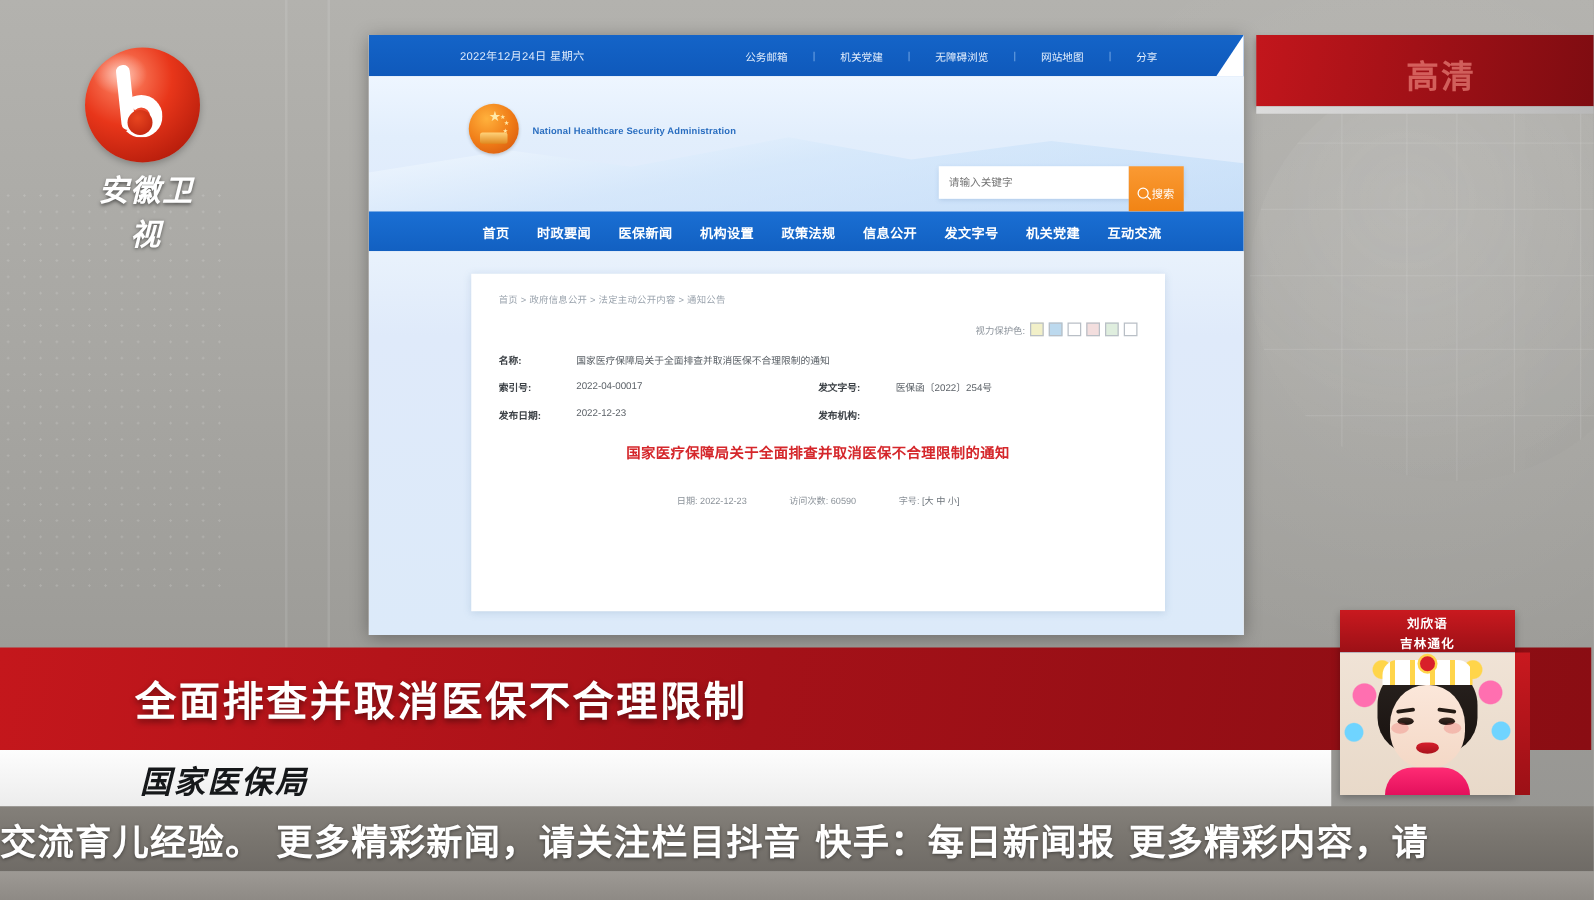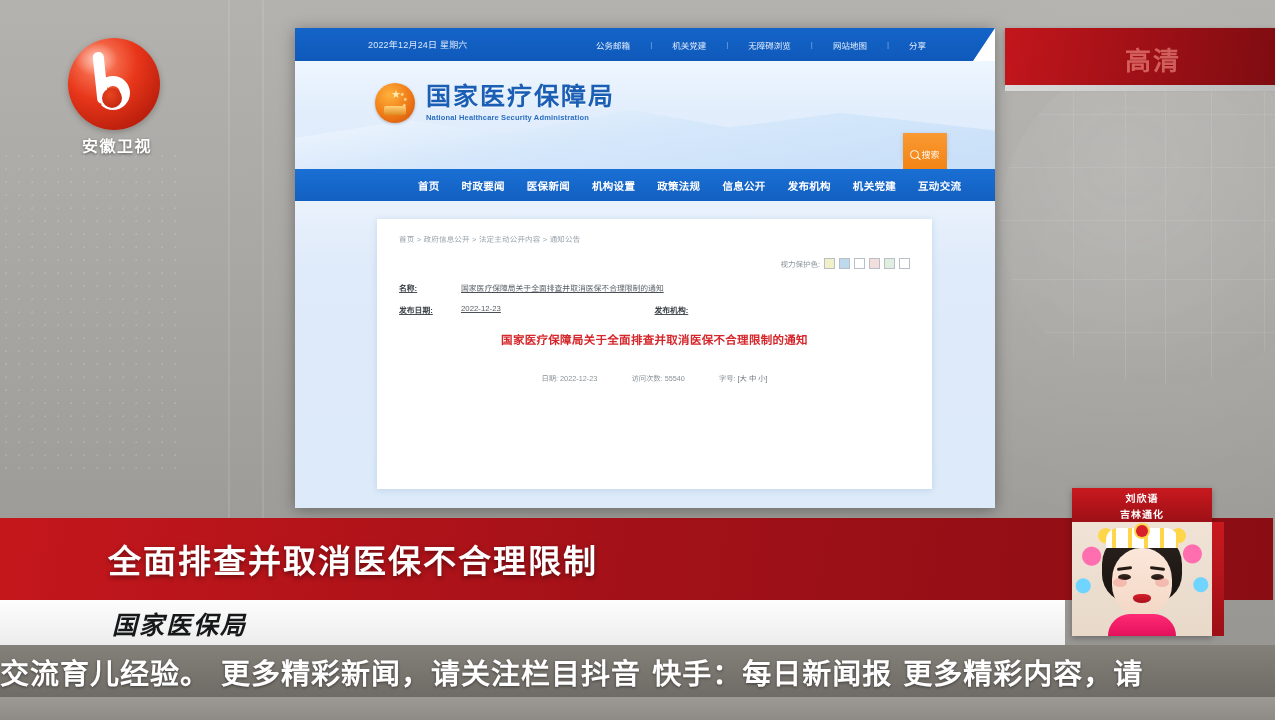--- a/index.html
+++ b/index.html
@@ -61,35 +61,35 @@
     box-shadow:0 1px 4px rgba(60,110,170,.25);}
   .searchwrap input{width:152px;height:26px;border:none;outline:none;background:#fff;
     font-size:8.5px;color:#9bb0c6;padding:0 8px;box-sizing:border-box;}
   .searchbtn{width:44px;height:42px;background:linear-gradient(180deg,#fa9a33,#f0800f);
     color:#fff;font-size:9px;display:flex;align-items:center;justify-content:center;gap:2px;
     border:none;cursor:pointer;white-space:nowrap;}
   .searchbtn .mg{width:7px;height:7px;border:1.4px solid #fff;border-radius:50%;position:relative;display:inline-block;}
   .searchbtn .mg:after{content:"";position:absolute;right:-3px;bottom:-2px;width:4px;height:1.4px;background:#fff;transform:rotate(45deg);}
 
   .navbar{height:32px;background:linear-gradient(180deg,#1a6fd4 0%,#1260c1 100%);
-    display:flex;align-items:center;padding-left:112px;box-sizing:border-box;}
+    display:flex;align-items:center;padding-left:80px;box-sizing:border-box;}
   .navbar a{color:#fff;font-size:10.5px;font-weight:700;text-decoration:none;
     padding:0 11px;white-space:nowrap;letter-spacing:.3px;}
 
   .contentband{height:307px;background:linear-gradient(180deg,#e9f2fc 0%,#dfeafa 22%,#dceaf9 100%);
     position:relative;padding:10px 0 0 0;box-sizing:border-box;}
   .card{position:absolute;left:82px;top:18px;width:555px;height:270px;background:#fff;
     box-shadow:0 1px 6px rgba(90,130,175,.22);padding:14px 22px 0 22px;box-sizing:border-box;}
   .crumb{font-size:7.5px;color:#9aa3ad;letter-spacing:.2px;}
   .eyerow{display:flex;align-items:center;justify-content:flex-end;margin-top:14px;gap:4px;}
   .eyerow .lbl{font-size:7.5px;color:#8d949c;}
   .sw{width:9px;height:9px;border:1px solid #b9bfc6;display:inline-block;}
 
   .metatable{margin-top:13px;font-size:7.8px;color:#4a4f55;}
-  .mrow{display:flex;margin-bottom:11px;text-decoration:underline;}
+  .mrow{display:flex;margin-bottom:11px;}
   .mk{width:62px;font-weight:700;color:#3d4247;flex:0 0 auto;}
   .mv{flex:1;color:#5a6view;color:#5b6167;}
   .mk2{width:62px;font-weight:700;color:#3d4247;flex:0 0 auto;}
   .half{display:flex;flex:1;}
   .docttl{margin-top:16px;text-align:center;color:#d5272b;font-size:11.5px;font-weight:700;letter-spacing:.3px;}
   .docinfo{margin-top:26px;display:flex;justify-content:center;gap:34px;font-size:7.3px;color:#8b9299;}
   .docinfo .big{color:#6d747b;}
 
   
   #tvlogo{position:absolute;left:68px;top:38px;width:98px;height:112px;}
@@ -98,23 +98,23 @@
     box-shadow:0 2px 6px rgba(0,0,0,.25);}
   #tvlogo .gl{position:absolute;left:6px;top:4px;width:44px;height:34px;border-radius:50%;
     background:radial-gradient(ellipse at 50% 50%,rgba(255,255,255,.55),rgba(255,255,255,0) 70%);}
   #tvlogo .mark{position:absolute;left:21px;top:14px;width:46px;height:64px;}
   #tvlogo .stem{position:absolute;left:6px;top:0;width:11px;height:52px;border-radius:5px;
     background:#fff;transform:rotate(-6deg);}
   #tvlogo .bowl{position:absolute;left:7px;top:24px;width:34px;height:34px;border-radius:50%;
     border:10px solid #fff;box-sizing:border-box;border-left-color:transparent;}
   #tvlogo .cut{position:absolute;left:13px;top:36px;width:20px;height:20px;border-radius:50%;
     background:radial-gradient(circle at 40% 32%,#e8451f,#bb1f0d);}
-  #tvlogo .name{margin-top:3px;text-align:center;color:#fff;font-size:16px;font-weight:700;
+  #tvlogo .name{margin-top:3px;text-align:center;color:#fff;font-size:24px;font-weight:700;
     letter-spacing:1.5px;text-shadow:0 1px 3px rgba(0,0,0,.5);
-    font-family:"DejaVu Sans","Liberation Sans",sans-serif;}
+    font-family:"DejaVu Sans","Liberation Sans",sans-serif;font-style:italic;}
 
   #progbanner{position:absolute;left:1005px;top:28px;width:270px;height:57px;
     background:linear-gradient(100deg,#c3161c 0%,#9c1016 55%,#7e0c11 100%);
     display:flex;align-items:center;box-shadow:0 2px 5px rgba(0,0,0,.3);}
   #progbanner .pg{position:absolute;left:120px;top:12px;font-size:26px;color:rgba(255,160,150,.55);
     font-weight:700;letter-spacing:2px;font-family:"DejaVu Sans","Liberation Sans",sans-serif;}
   #progbanner .pt{position:relative;margin-left:22px;color:#fff;font-size:30px;font-weight:700;
     letter-spacing:3px;text-shadow:0 2px 4px rgba(0,0,0,.45);
     font-family:"DejaVu Sans","Liberation Sans",sans-serif;}
   #progbanner .strip{position:absolute;left:0;bottom:-6px;width:270px;height:6px;
@@ -222,40 +222,40 @@
     <div class="brand">
       <div class="emblem">
         <span class="star s0">★</span>
           <span class="star s1">★</span>
           <span class="star s2">★</span>
         <span class="star s3">★</span>
           <span class="star s4">★</span>
         <span class="gate"></span>
       </div>
       <div class="btext">
-        <div class="cn">国家医疗保障局</div>
         <div class="en">National Healthcare Security Administration</div>
       </div>
     </div>
     <div class="searchwrap">
+      <input type="text" placeholder="请输入关键字" style="">
       <button class="searchbtn">
         <span class="mg"></span>
         <span>搜索</span>
       </button>
     </div>
   </div>
 
   <div class="navbar">
     <a>首页</a>
     <a>时政要闻</a>
     <a>医保新闻</a>
     <a>机构设置</a>
     <a>政策法规</a>
     <a>信息公开</a>
-    <a>发布机构</a>
+    <a>发文字号</a>
     <a>机关党建</a>
     <a>互动交流</a>
   </div>
 
   <div class="contentband">
     <div class="card">
       <div class="crumb">首页 &gt; 政府信息公开 &gt; 法定主动公开内容 &gt; 通知公告</div>
 
       <div class="eyerow">
         <span class="lbl">视力保护色:</span>
@@ -264,41 +264,49 @@
         <span class="sw" style="background:#ffffff"></span>
         <span class="sw" style="background:#f3dede"></span>
         <span class="sw" style="background:#dfeede"></span>
         <span class="sw" style="background:#ffffff"></span>
       </div>
 
       <div class="metatable">
         <div class="mrow">
           <span class="mk">名称:</span>
           <span class="mv">国家医疗保障局关于全面排查并取消医保不合理限制的通知</span>
+        </div>
+        <div class="mrow">
+          <span class="mk">索引号:</span>
+          <span class="half">
+            <span class="mv">2022-04-00017</span>
+          </span>
+          <span class="mk2">发文字号:</span>
+          <span class="mv">医保函〔2022〕254号</span>
         </div>
         <div class="mrow">
           <span class="mk">发布日期:</span>
           <span class="half">
             <span class="mv">2022-12-23</span>
           </span>
           <span class="mk2">发布机构:</span>
           <span class="mv"></span>
         </div>
       </div>
 
       <div class="docttl">国家医疗保障局关于全面排查并取消医保不合理限制的通知</div>
 
       <div class="docinfo">
         <span>
           <span>日期:</span>
           <span>2022-12-23</span>
         </span>
         <span>
           <span>访问次数:</span>
-          <span>55540</span>
+          <span>60590</span>
         </span>
         <span>
           <span>字号:</span>
           <span class="big">[大 中 小]</span>
         </span>
       </div>
     </div>
   </div>
 </div>
 

